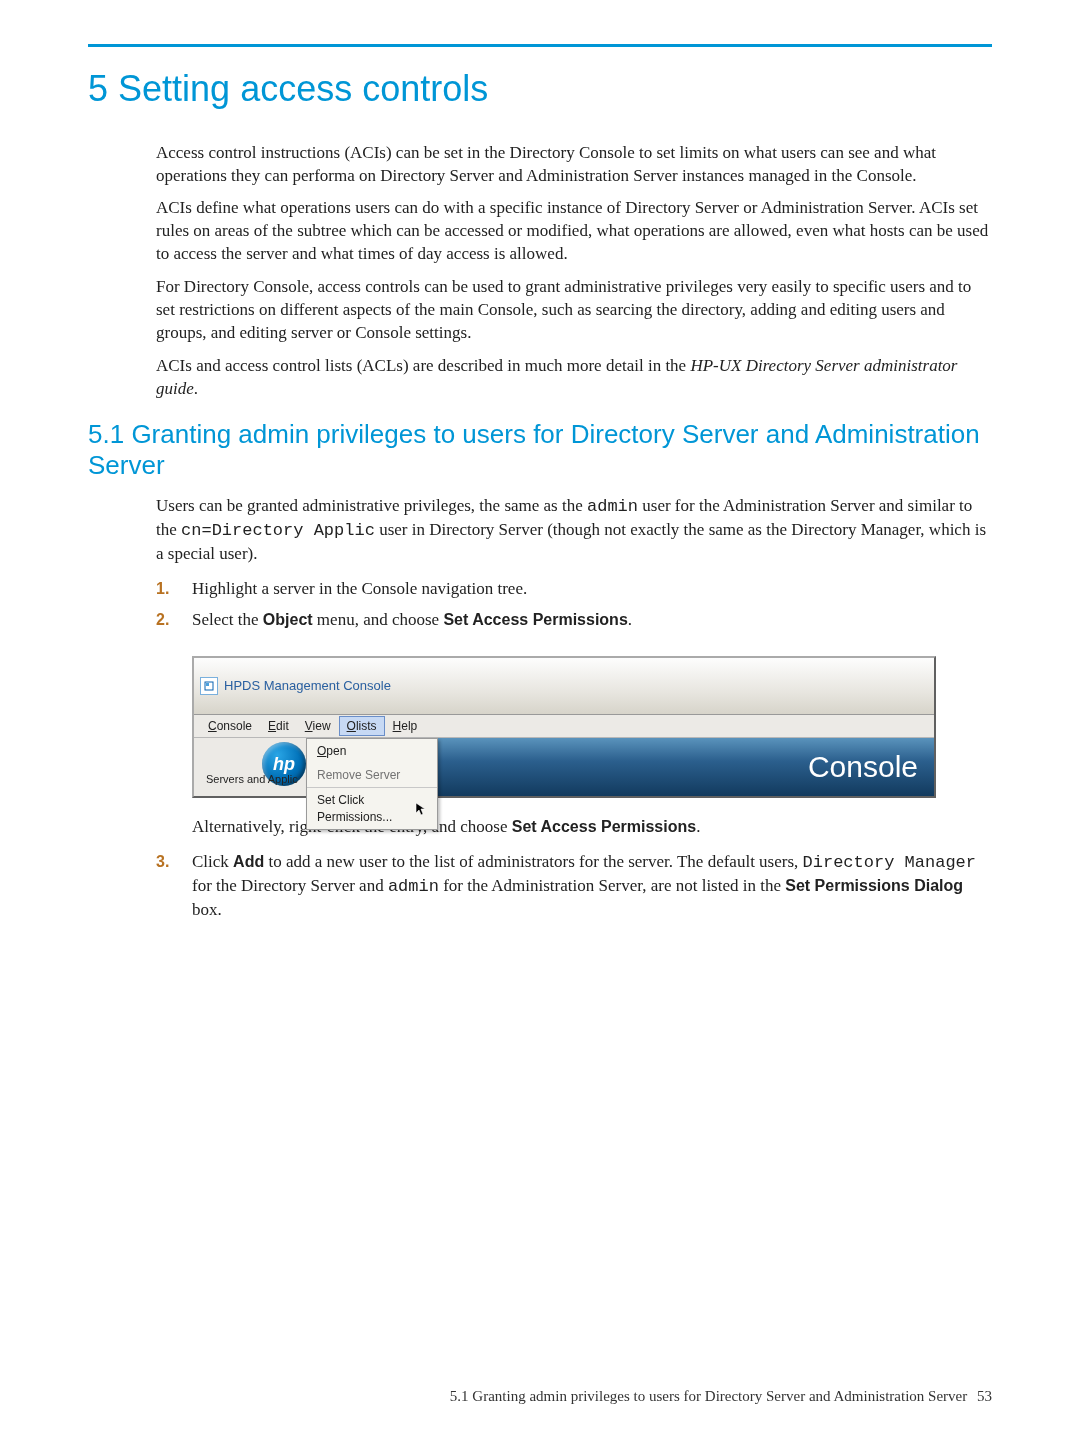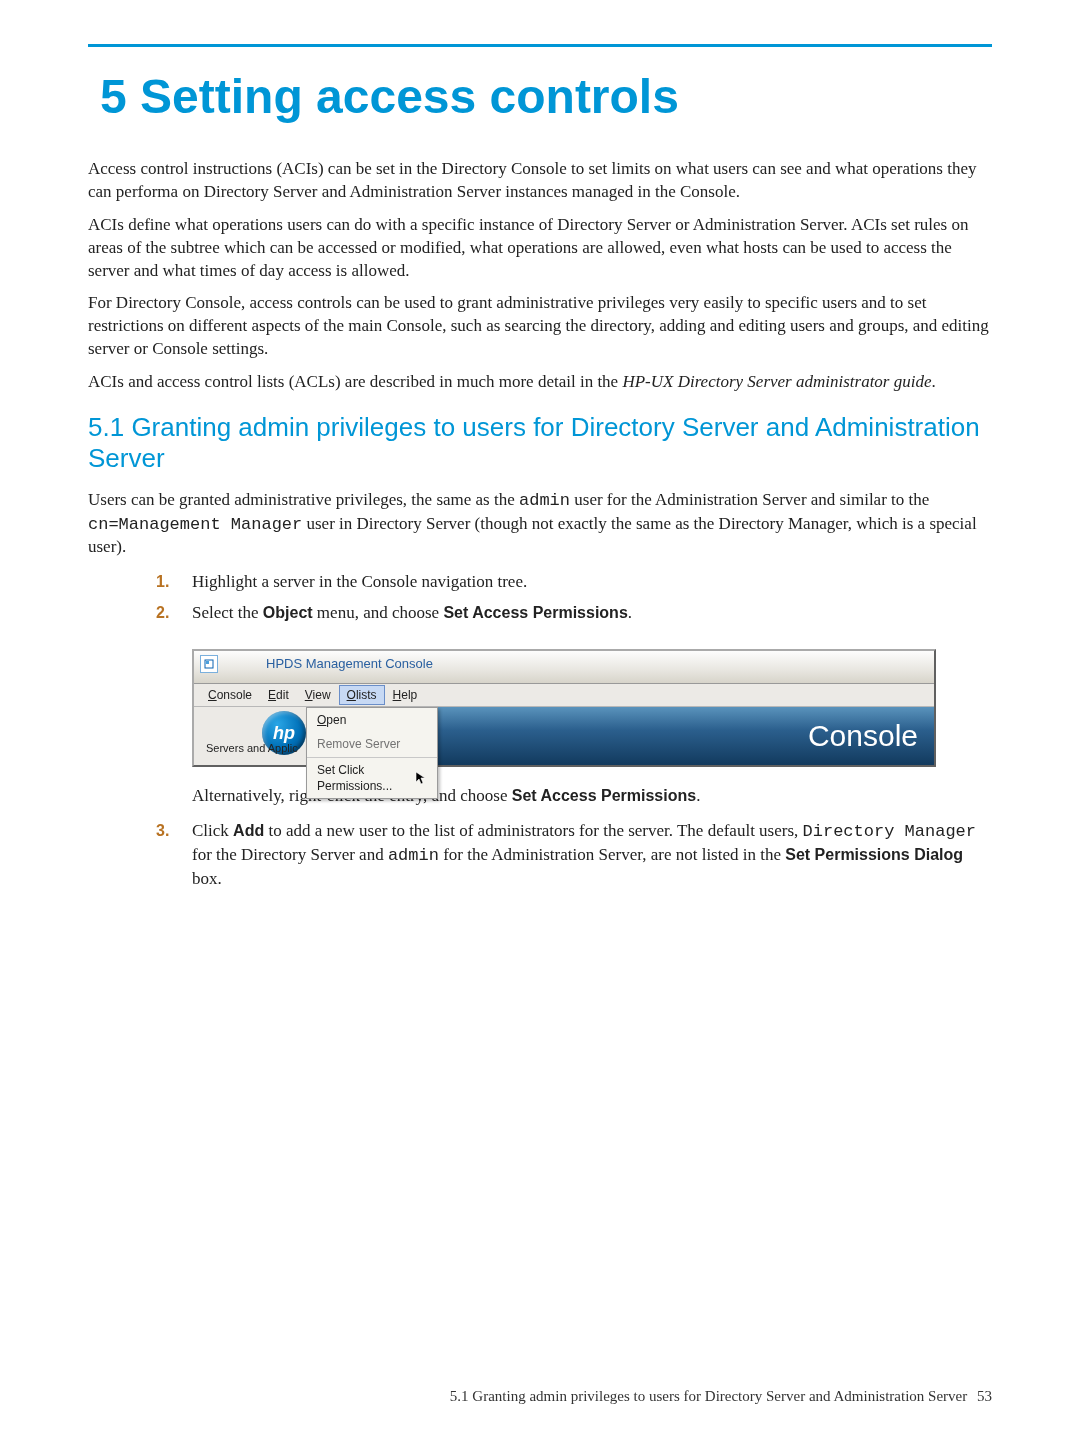--- a/index.html
+++ b/index.html
@@ -16,26 +16,27 @@
     box-sizing: border-box;
     padding: 44px 88px 30px 88px;
     position: relative;
   }
   .rule {
     border-top: 3px solid #0096d6;
     margin-bottom: 18px;
   }
   h1.chapter-title {
     font-family: Arial, Helvetica, sans-serif;
-    font-weight: 700;
-    font-size: 48px;
+    font-weight: 400;
+    font-size: 36px;
     color: #0096d6;
-    margin: 0 0 28px 12px;
+    margin: 0 0 28px 0;
   }
   .indent-block {
+    margin-left: 68px;
     margin-bottom: 12px;
   }
   .indent-block p { margin: 0 0 10px 0; }
   h2.section-title {
     font-family: Arial, Helvetica, sans-serif;
     font-weight: 300;
     font-size: 26px;
     color: #0096d6;
     margin: 18px 0 14px 0;
     line-height: 1.2;
@@ -63,26 +64,25 @@
     border-top: 2px solid #aaa;
     border-left: 2px solid #aaa;
     background: #eceae6;
     box-shadow: 1px 1px 0 #fff inset;
     font-family: Tahoma, Arial, sans-serif;
     font-size: 12px;
     color: #222;
   }
   .titlebar {
     display: flex;
-    align-items: flex-start;
+    align-items: center;
     height: 24px;
     background: linear-gradient(to bottom, #fdfdfd, #e8e6e0 60%, #d7d4ca);
     border-bottom: 1px solid #999;
-    padding: 4px 6px;
-    gap: 42px;
+    padding: 16px 6px;
   }
   .titlebar .app-icon {
     width: 16px; height: 16px; margin-right: 6px;
     background: #fff; border: 1px solid #7ab0dd;
     display: flex; align-items: center; justify-content: center;
     font-size: 10px; color: #0a63b1; font-weight: bold;
   }
   .titlebar .title-text { color: #2a60a0; font-size: 13px; }
   .menubar {
     display: flex;
@@ -197,21 +197,21 @@
     </p>
   </div>
 
   <h2 class="section-title">
     <span>5.1</span>
     <span>Granting admin privileges to users for Directory Server and Administration Server</span>
   </h2>
 
   <div class="indent-block">
     <p>
-      <span>Users can be granted administrative privileges, the same as the </span><span class="mono">admin</span><span> user for the Administration Server and similar to the </span><span class="mono">cn=Management Manager</span><span> user in Directory Server (though not exactly the same as the Directory Manager, which is a special user).</span>
+      <span>Users can be granted administrative privileges, the same as the </span><span class="mono">admin</span><span> user for the Administration Server and similar to the </span><span class="mono">cn=Directory Applic</span><span> user in Directory Server (though not exactly the same as the Directory Manager, which is a special user).</span>
     </p>
   </div>
 
   <div class="step">
     <div class="step-num">1.</div>
     <div class="step-body">
       <p>Highlight a server in the Console navigation tree.</p>
     </div>
   </div>
 

